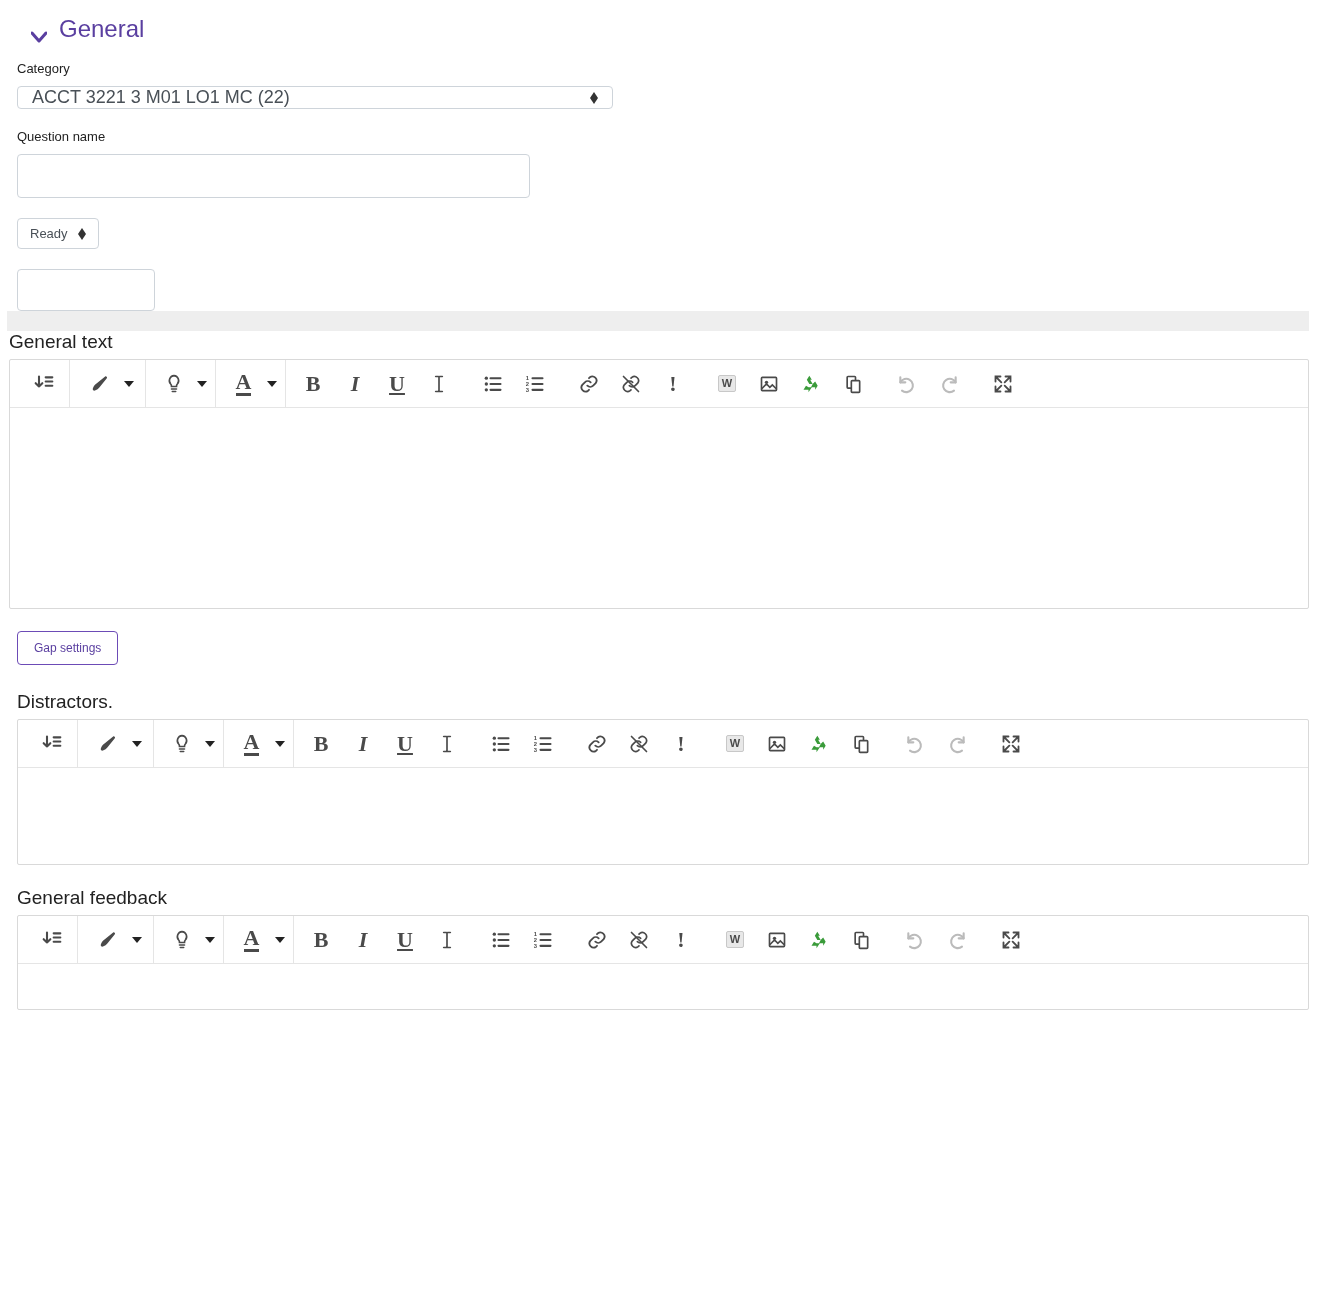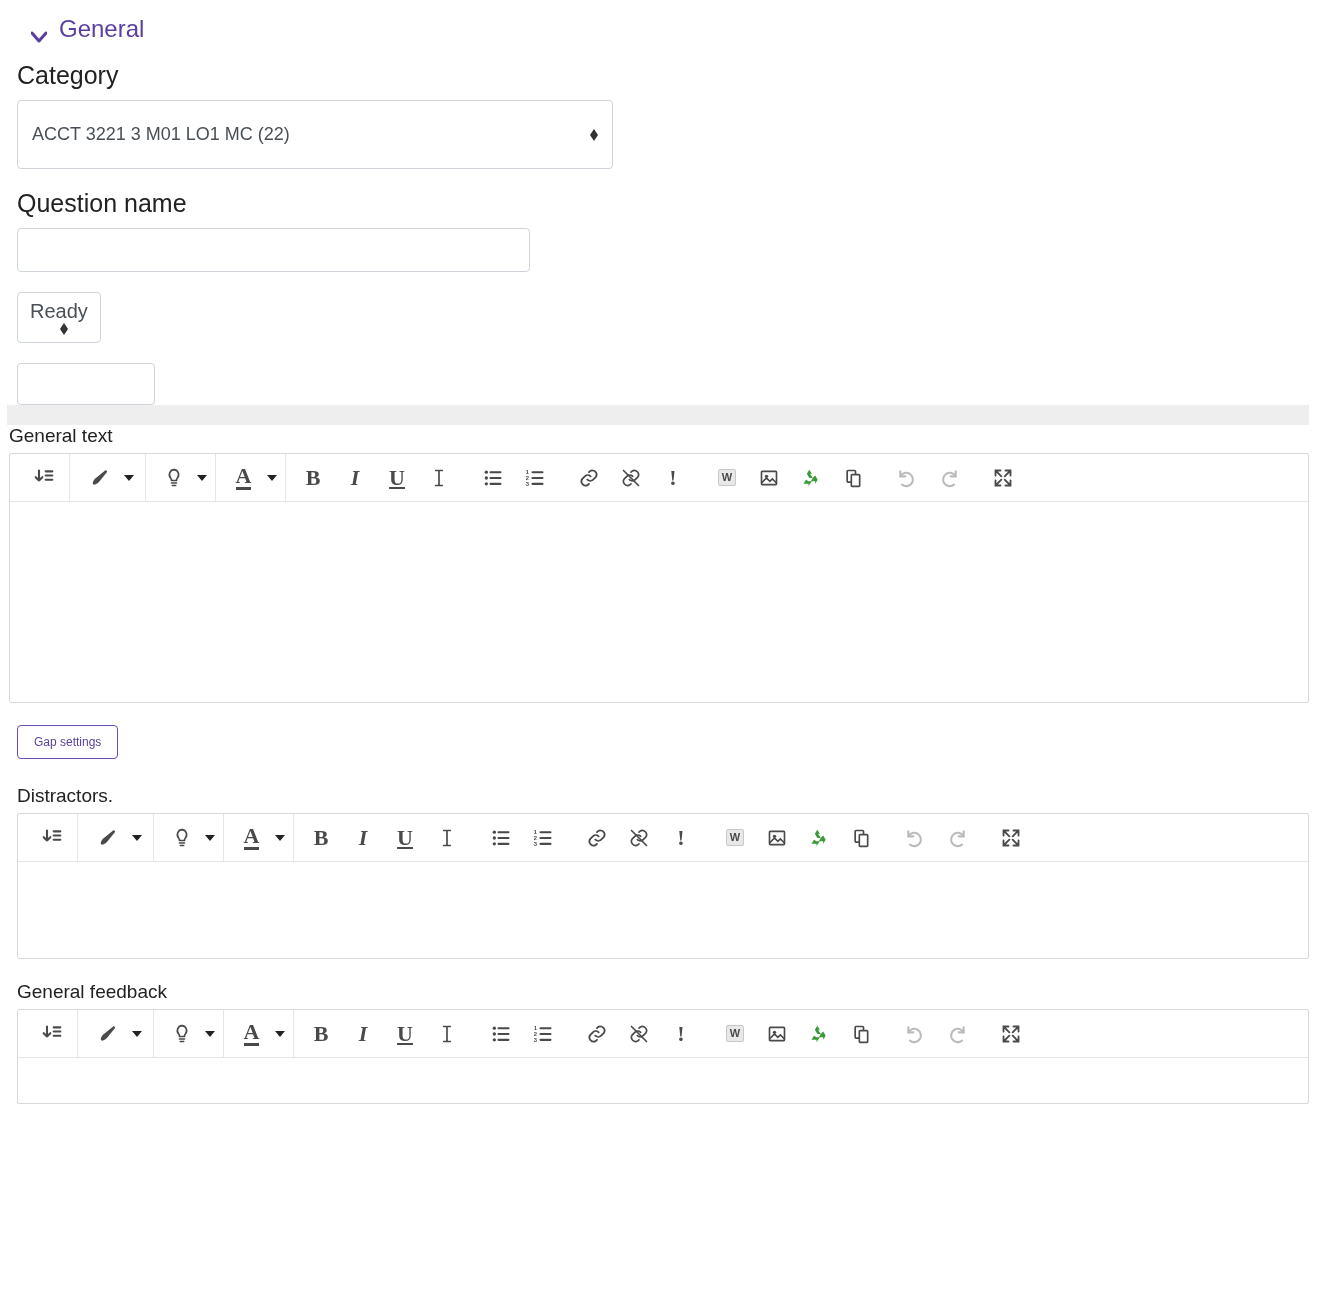--- a/index.html
+++ b/index.html
@@ -23,38 +23,38 @@
   }
   .section-header .chev {
     color: #5a3fa0;
     margin-right: 12px;
     display:inline-flex;
     align-items:center;
   }
   .section-header svg { width: 16px; height: 12px; }
   .form-group { margin-bottom: 20px; }
   .form-label {
-    font-size: 25px;
+    font-size: 13px;
     color: #222;
     margin-bottom: 10px;
     display: block;
   }
   .select-wrap {
     border: 1px solid #ced4da;
     border-radius: 4px;
-    padding: 23px 14px;
+    padding: 0 14px;
     display: flex;
     align-items: center;
     justify-content: space-between;
     color: #495057;
     background: #fff;
     cursor: pointer;
   }
   .select-wrap.cat { width: 596px; font-size: 18px; }
-  .select-wrap.status-sel { width: auto; display: inline-flex; padding: 7px 12px; font-size: 20px; flex-direction: column; }
+  .select-wrap.status-sel { width: auto; display: inline-flex; padding: 7px 12px; font-size: 13px; }
   .select-caret {
     display: inline-flex;
     flex-direction: column;
     gap: 0;
     margin-left: 10px;
     color: #333;
   }
   .select-caret svg { width: 8px; height: 6px; display:block; }
   .text-input {
     border: 1px solid #ced4da;

